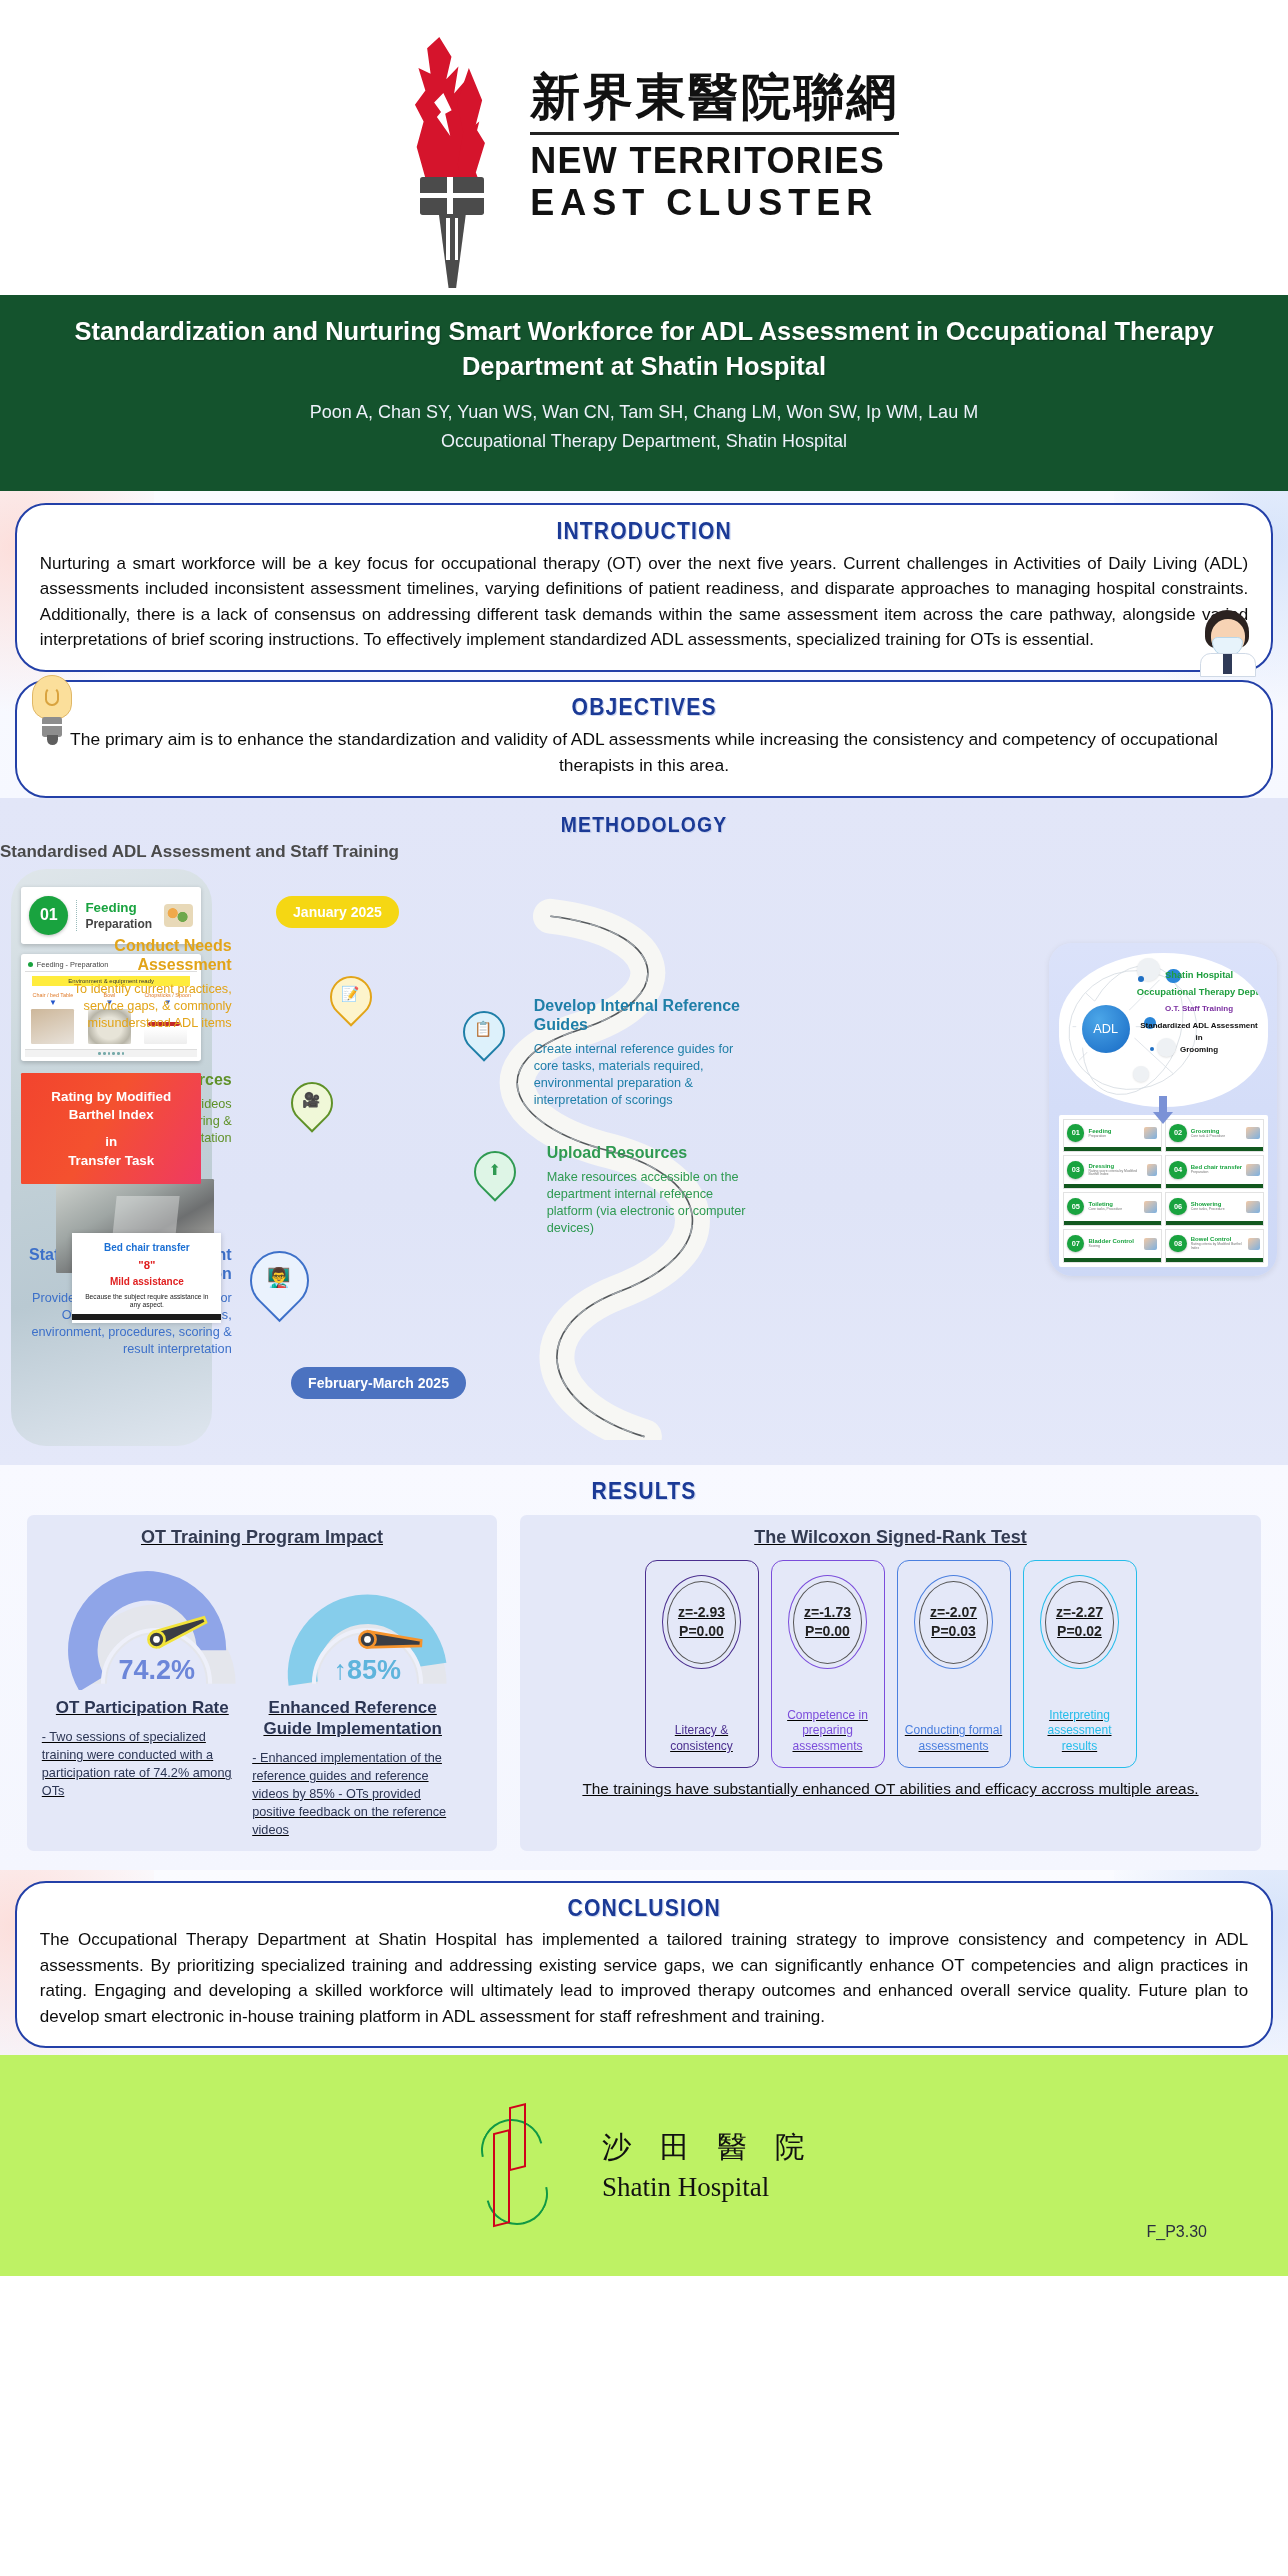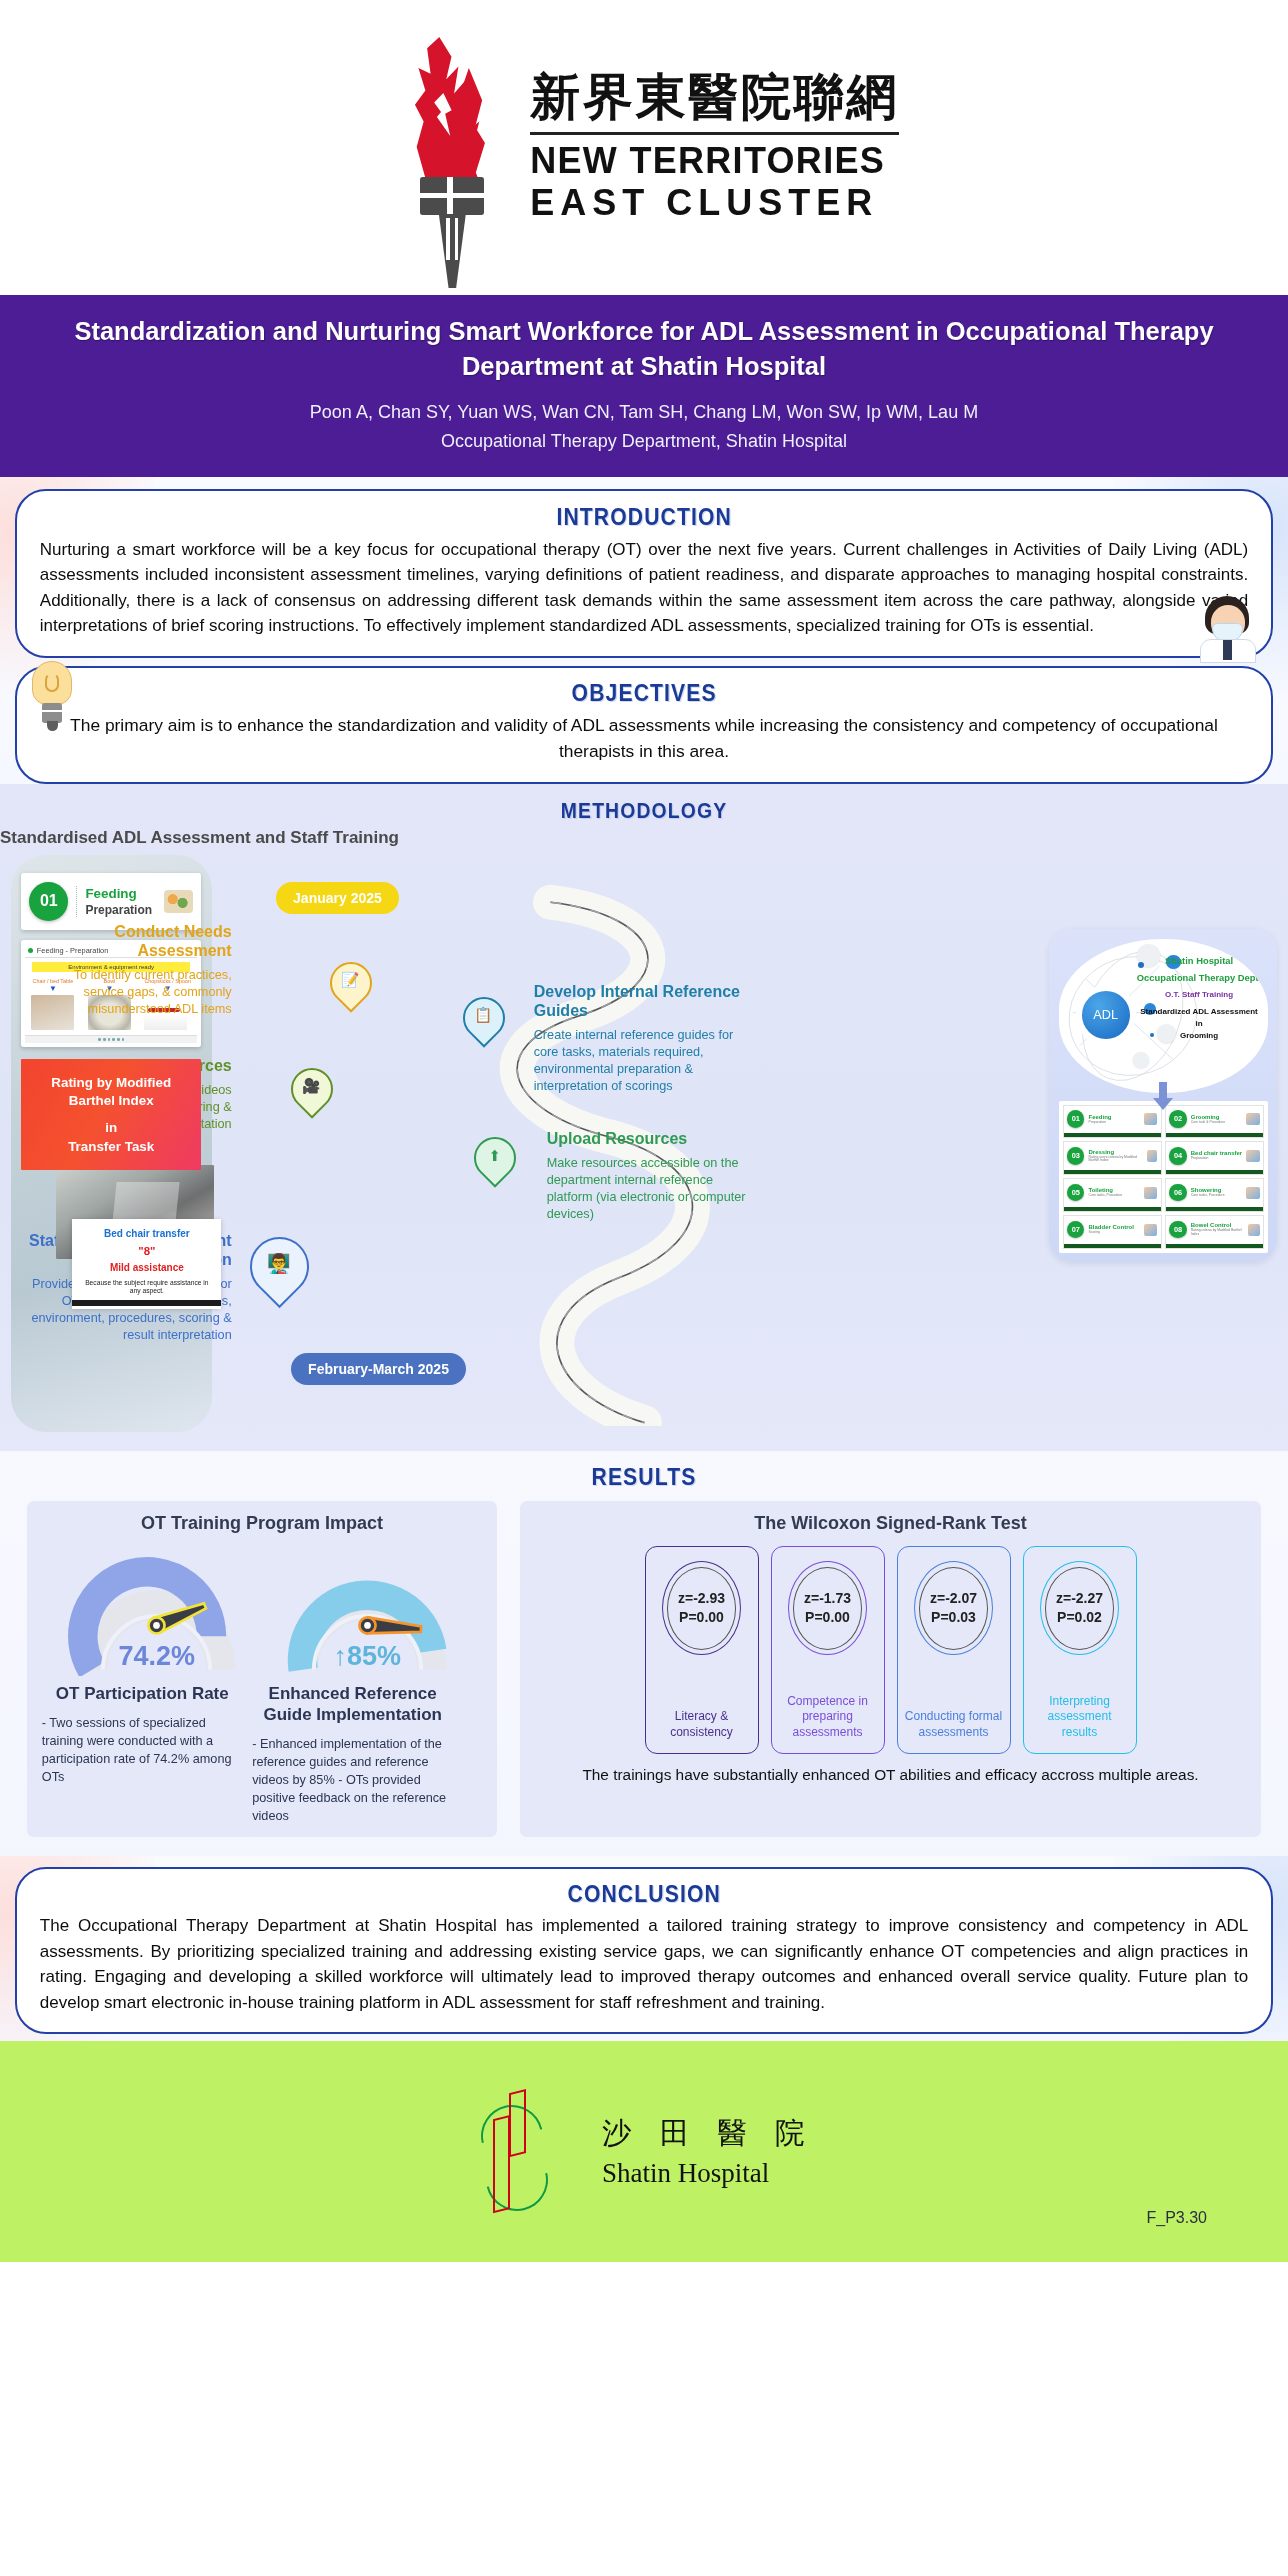--- a/index.html
+++ b/index.html
@@ -31,21 +31,21 @@
     clip-path:polygon(0% 0%,100% 0%,64% 100%,36% 100%);}
   .stem::before{content:"";position:absolute;left:7.4px;top:4px;width:3.4px;height:42px;background:#fff;}
   .stem::after{content:"";position:absolute;left:16px;top:4px;width:3.4px;height:42px;background:#fff;}
   .logo-txt{display:flex;flex-direction:column;align-items:flex-start;}
   .logo-cn{font-family:"DejaVu Sans",sans-serif;font-size:50px;font-weight:700;letter-spacing:2.7px;color:#111;line-height:1.1;}
   .logo-rule{width:100%;height:2.7px;background:#222;margin:6.7px 0 5.4px;}
   .logo-en1{font-size:36px;font-weight:700;letter-spacing:1.3px;color:#111;line-height:1.18;}
   .logo-en2{font-size:36px;font-weight:700;letter-spacing:6px;color:#111;line-height:1.18;}
 
   
-  .title-banner{background:#4c1d95;padding:19px 40px 23px;text-align:center;}
+  .title-banner{background:#14532d;padding:19px 40px 37px;text-align:center;}
   .poster-title{color:#fff;font-size:25.5px;font-weight:700;line-height:1.36;text-shadow:0.7px 0.7px 1.3px rgba(0,0,0,.35);}
   .authors{color:#eef1fb;font-size:18px;line-height:1.45;margin-top:16px;}
 
   
   .wash{position:relative;background:linear-gradient(180deg,#fafbff 0%,#f6f8ff 100%);}
   .wash::before{content:"";position:absolute;left:0;top:0;width:154px;height:282px;
     background:radial-gradient(circle at 10% 20%,rgba(255,200,190,.55),rgba(255,255,255,0) 62%);}
   .wash::after{content:"";position:absolute;right:0;top:0;width:174px;height:282px;
     background:radial-gradient(circle at 90% 18%,rgba(180,205,245,.5),rgba(255,255,255,0) 62%);}
   .rbox{border:2px solid #2340a8;border-radius:31px;background:#fff;position:relative;z-index:3;}
@@ -165,21 +165,21 @@
   .th-t{font-size:6px;color:#19a33f;font-weight:700;line-height:1.15;}
   .th-s{font-size:3.4px;color:#777;line-height:1.1;}
   .th-ic{width:13.4px;height:12px;margin-left:auto;border-radius:2px;background:linear-gradient(140deg,#f2c9a6,#7cb0e0);}
   .th-bar{height:4px;background:#12581f;margin:5.4px -3.4px 0;}
 
   
   .results{background:linear-gradient(180deg,#f8f9ff 0%,#f4f6fe 100%);padding:12px 27px 19px;position:relative;}
   .r-head{color:#1b3a96;font-size:24px;font-weight:800;letter-spacing:1.3px;text-align:center;
     text-shadow:1.3px 1.3px 0 #cfd9f2;transform:scaleX(.88);margin-bottom:9.4px;}
   .r-grid{display:flex;gap:23px;}
-  .card{background:#e4e8f8;border-radius:6.7px;padding:12px 14.8px;}
+  .card{background:#e4e8f8;border-radius:6.7px;padding:12px 14.8px;text-decoration:underline;}
   .card-l{flex:0 0 470px;}
   .card-r{flex:1;}
   .card-t{text-align:center;font-size:18px;font-weight:700;color:#333b52;margin-bottom:4px;}
   .gauges{display:flex;justify-content:center;gap:9.4px;margin-top:2.7px;}
   .gauge{width:201px;position:relative;text-align:center;}
   .gnum{position:absolute;left:0;right:0;bottom:5.4px;font-size:27px;font-weight:700;}
   .g1 .gnum{color:#6c86d9;}
   .g2 .gnum{color:#5fb4dc;}
   .g-labels{display:flex;gap:9.4px;margin-top:6.7px;}
   .g-lab{width:201px;}

